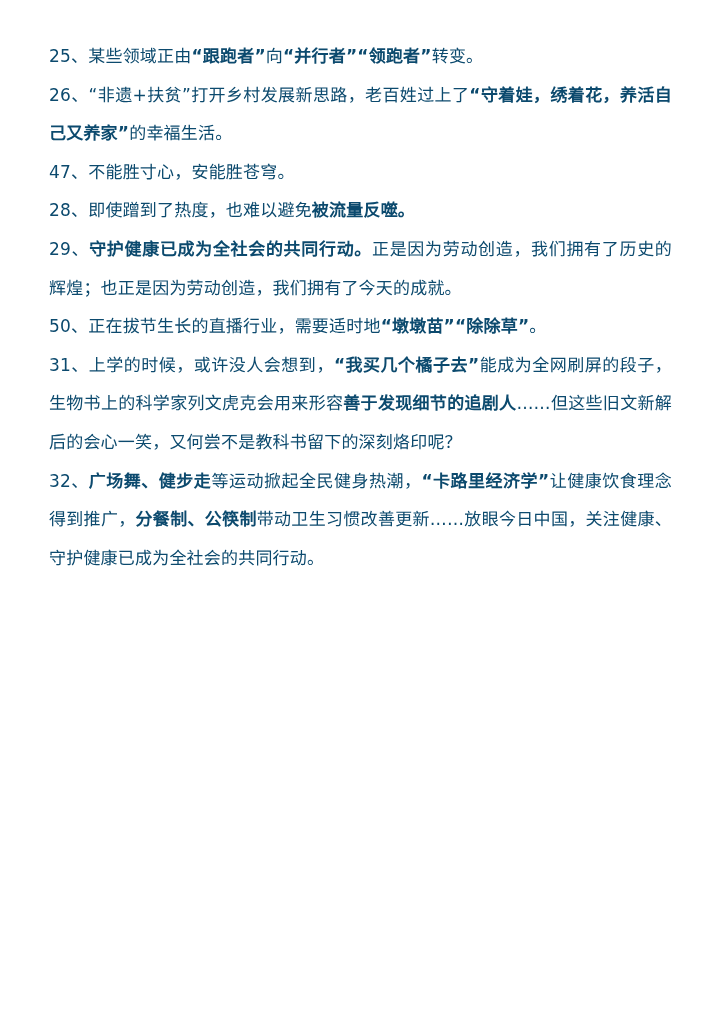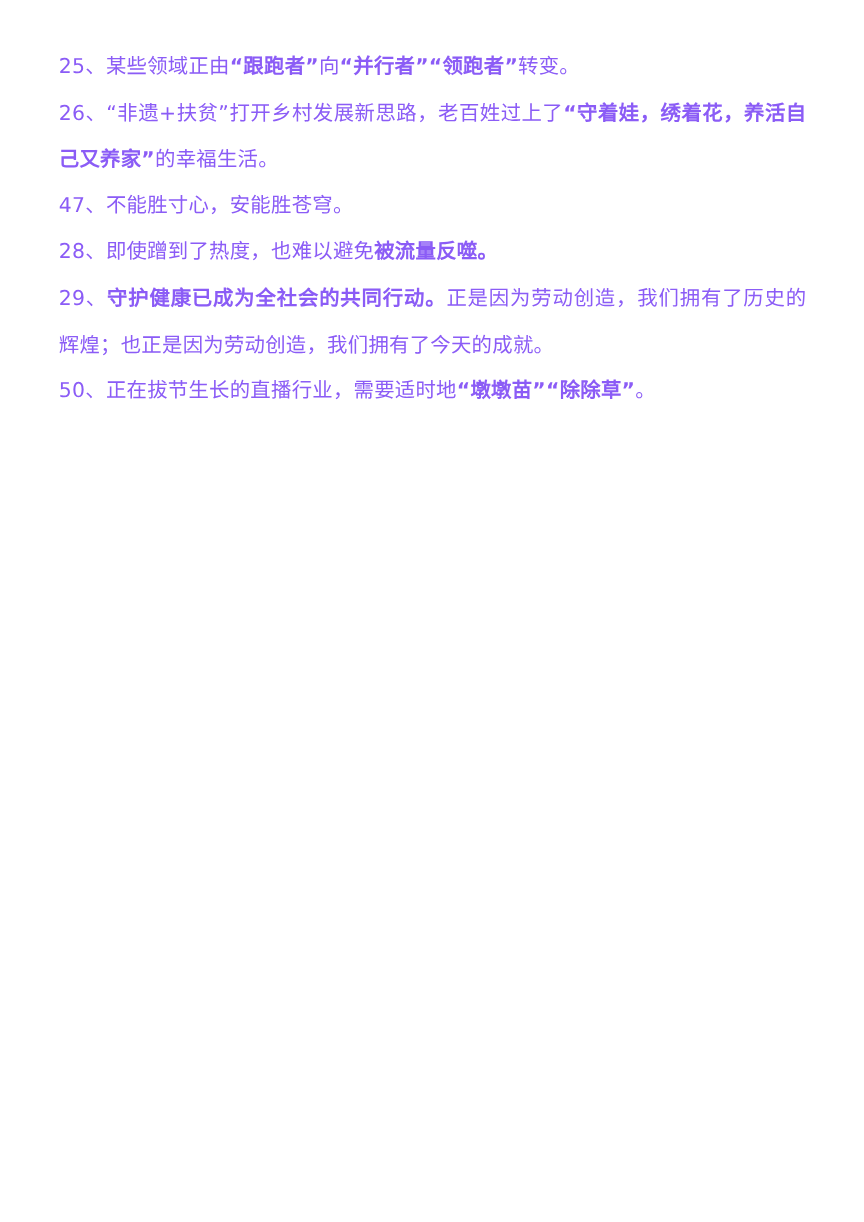--- a/index.html
+++ b/index.html
@@ -21,35 +21,37 @@
     padding: 37px 48px 0 49px;
   }
   .doc-body {
     width: 100%;
   }
   p.para {
     margin: 0;
     padding: 0;
     font-size: 17px;
     line-height: 38.6px;
-    color: #8b5cf6;
+    color: #0c4a6e;
     text-align: justify;
     text-align-last: left;
     text-justify: inter-character;
     word-break: break-all;
     letter-spacing: 0.2px;
   }
   .seg { font-weight: 400; }
   .seg.bold { font-weight: 700; }
 </style>
 </head>
 <body>
 
 <div class="page">
   <div class="doc-body">
       <p class="para"><span class="seg">25、某些领域正由</span><span class="seg bold">“跟跑者”</span><span class="seg">向</span><span class="seg bold">“并行者”“领跑者”</span><span class="seg">转变。</span></p>
       <p class="para"><span class="seg">26、“非遗+扶贫”打开乡村发展新思路，老百姓过上了</span><span class="seg bold">“守着娃，绣着花，养活自己又养家”</span><span class="seg">的幸福生活。</span></p>
       <p class="para"><span class="seg">47、不能胜寸心，安能胜苍穹。</span></p>
       <p class="para"><span class="seg">28、即使蹭到了热度，也难以避免</span><span class="seg bold">被流量反噬。</span></p>
       <p class="para"><span class="seg">29、</span><span class="seg bold">守护健康已成为全社会的共同行动。</span><span class="seg">正是因为劳动创造，我们拥有了历史的辉煌；也正是因为劳动创造，我们拥有了今天的成就。</span></p>
       <p class="para"><span class="seg">50、正在拔节生长的直播行业，需要适时地</span><span class="seg bold">“墩墩苗”“除除草”</span><span class="seg">。</span></p>
+      <p class="para"><span class="seg">31、上学的时候，或许没人会想到，</span><span class="seg bold">“我买几个橘子去”</span><span class="seg">能成为全网刷屏的段子，生物书上的科学家列文虎克会用来形容</span><span class="seg bold">善于发现细节的追剧人</span><span class="seg">……但这些旧文新解后的会心一笑，又何尝不是教科书留下的深刻烙印呢？</span></p>
+      <p class="para"><span class="seg">32、</span><span class="seg bold">广场舞、健步走</span><span class="seg">等运动掀起全民健身热潮，</span><span class="seg bold">“卡路里经济学”</span><span class="seg">让健康饮食理念得到推广，</span><span class="seg bold">分餐制、公筷制</span><span class="seg">带动卫生习惯改善更新……放眼今日中国，关注健康、守护健康已成为全社会的共同行动。</span></p>
     </div>
 </div>
 
 </body></html>

